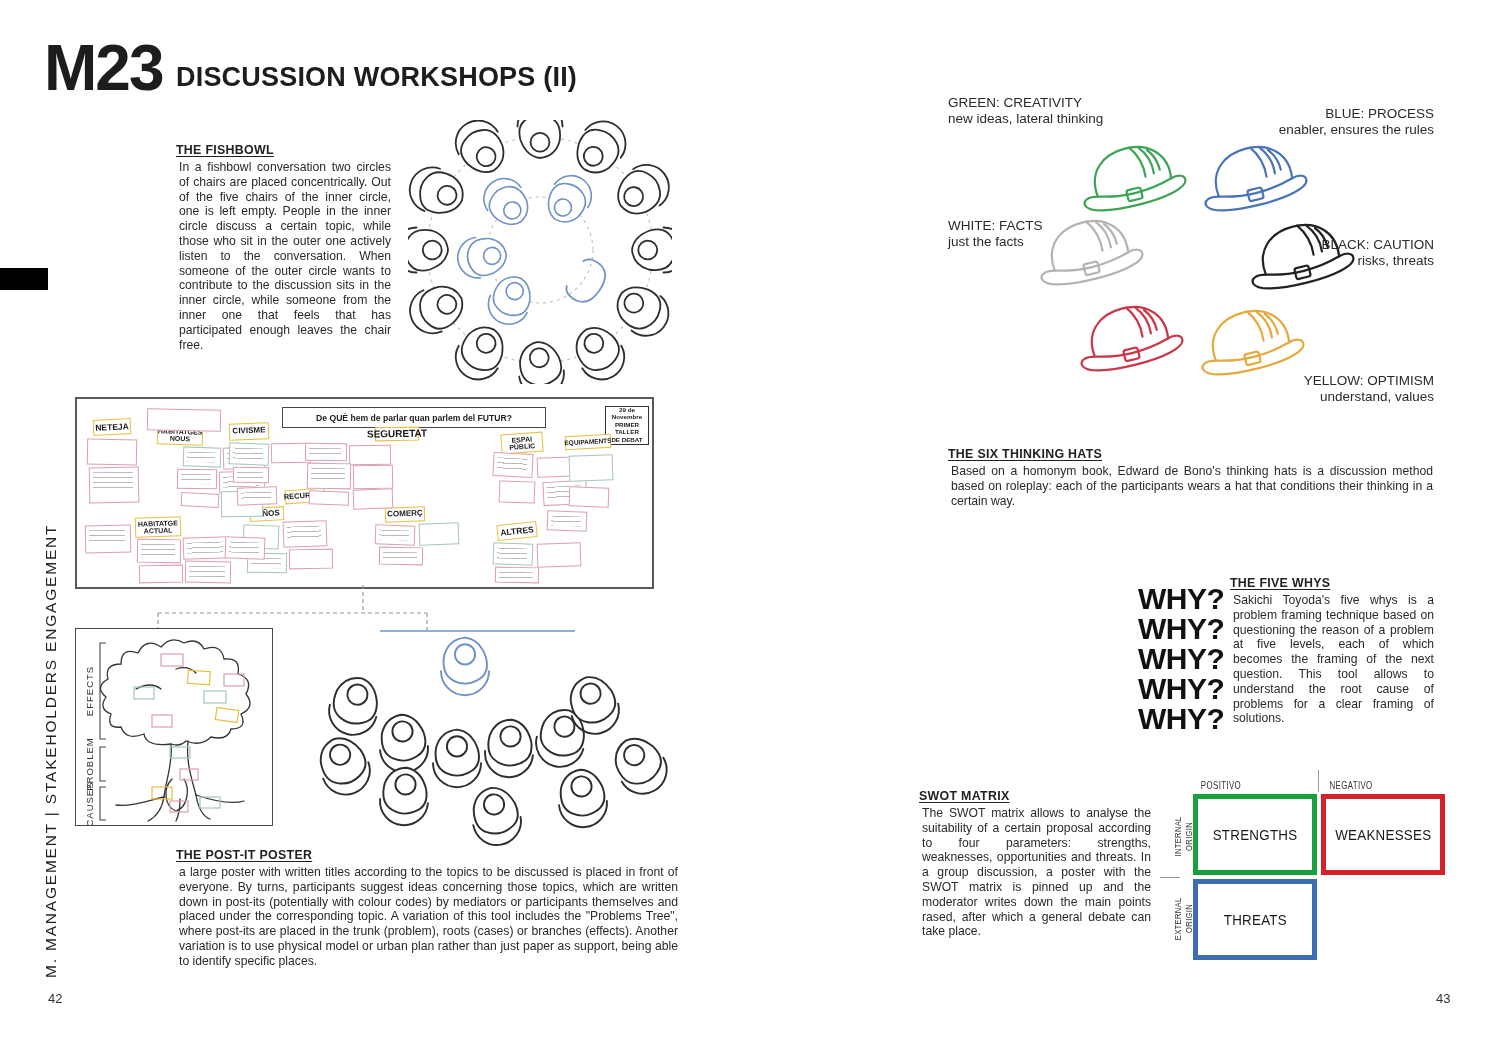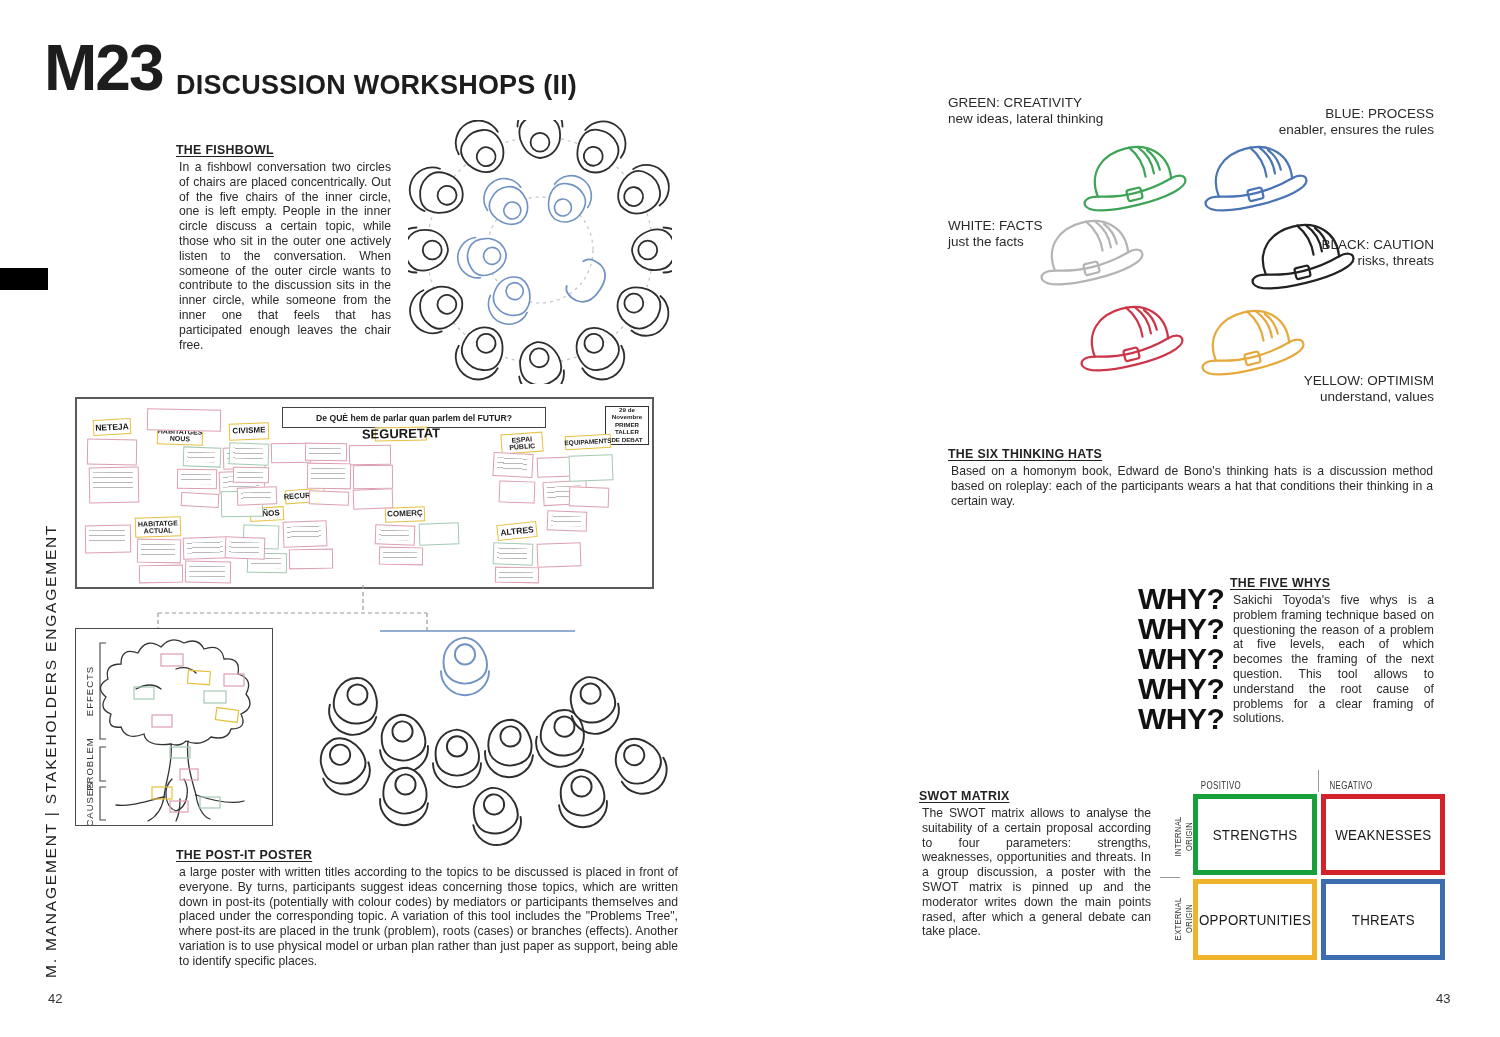--- a/index.html
+++ b/index.html
@@ -2,21 +2,21 @@
 <html><head>
 <meta charset="utf-8">
 <style>
   html,body{margin:0;padding:0;background:#e9e9e9;}
   .spread{position:relative;width:1500px;height:1037px;background:#ffffff;overflow:hidden;
           font-family:"Liberation Sans",sans-serif;color:#1d1d1d;}
   .abs{position:absolute;}
 
   
   .m-code{left:44px;top:36px;font-size:64px;font-weight:bold;letter-spacing:-2px;line-height:1;}
-  .m-title{left:176px;top:62px;font-size:27px;font-weight:bold;letter-spacing:.2px;margin-top:8px;}
+  .m-title{left:176px;top:62px;font-size:27px;font-weight:bold;letter-spacing:.2px;}
   .heading{font-size:12.4px;font-weight:bold;letter-spacing:.3px;text-decoration:underline;
            text-underline-offset:2px;margin:0 0 3px 0;color:#222;}
   .body-txt{font-size:12.2px;line-height:14.8px;text-align:justify;color:#2a2a2a;margin:3px;}
   .pagenum{font-size:13px;color:#333;}
   .sidebar-text{left:42px;top:570px;height:408px;writing-mode:vertical-rl;transform:rotate(180deg);
                 font-size:15.5px;letter-spacing:1.8px;color:#222;white-space:nowrap;}
   .tab-marker{left:0;top:268px;width:48px;height:22px;background:#000;}
 
   
   .hat-label{font-size:13.5px;line-height:16px;color:#2a2a2a;}
@@ -161,21 +161,21 @@
     <div class="banner">De QUÈ hem de parlar quan parlem del FUTUR?</div>
     <div class="datenote">
       <span>29 de Novembre</span>
       <span>PRIMER TALLER</span>
       <span>DE DEBAT</span>
     </div>
 
     <div class="note head" style="left:16px;top:20px;width:38px;height:16px;font-size:8.5px;transform:rotate(-3deg)">NETEJA</div>
     <div class="note head" style="left:80px;top:26px;width:46px;height:20px;font-size:7px;transform:rotate(2deg)">HABITATGES NOUS</div>
     <div class="note head" style="left:152px;top:24px;width:40px;height:17px;font-size:8px;transform:rotate(-2deg)">CIVISME</div>
-    <div class="note head" style="left:298px;top:28px;width:52px;height:14px;font-size:13px;transform:rotate(-1deg)">SEGURETAT</div>
+    <div class="note head" style="left:298px;top:28px;width:44px;height:14px;font-size:10px;transform:rotate(-1deg)">SEGURETAT</div>
     <div class="note head" style="left:424px;top:34px;width:42px;height:20px;font-size:7px;transform:rotate(-4deg)">ESPAI PÚBLIC</div>
     <div class="note head" style="left:488px;top:36px;width:46px;height:14px;font-size:6.5px;transform:rotate(-3deg)">EQUIPAMENTS</div>
     <div class="note head" style="left:208px;top:90px;width:40px;height:14px;font-size:7.5px;transform:rotate(-4deg)">RECURSOS</div>
     <div class="note head" style="left:173px;top:108px;width:34px;height:14px;font-size:8px;transform:rotate(-3deg)">NIÑOS</div>
     <div class="note head" style="left:308px;top:108px;width:40px;height:15px;font-size:8px;transform:rotate(-2deg)">COMERÇ</div>
     <div class="note head" style="left:420px;top:124px;width:40px;height:16px;font-size:8.5px;transform:rotate(-6deg)">ALTRES</div>
     <div class="note head" style="left:58px;top:118px;width:46px;height:20px;font-size:7px;transform:rotate(-2deg)">HABITATGE ACTUAL</div>
 
     <div class="note p" style="left:10px;top:40px;width:50px;height:26px;transform:rotate(1deg)"></div>
     <div class="note p lines" style="left:12px;top:68px;width:50px;height:36px;transform:rotate(-1deg)"></div>
@@ -375,22 +375,19 @@
   </div>
   <div class="abs hline" style="left:1160px;top:877px;width:20px"></div>
 
   <div class="abs swot-grid">
     <div class="swot-cell" style="border-color: rgb(24, 160, 60);">
         <span>STRENGTHS</span>
       </div>
     <div class="swot-cell" style="border-color: rgb(211, 34, 42);">
         <span>WEAKNESSES</span>
       </div>
-    <div class="swot-cell" style="border-color: rgb(240, 179, 44);">
-        <span>OPPORTUNITIES</span>
-      </div>
     <div class="swot-cell" style="border-color: rgb(59, 109, 176);">
         <span>THREATS</span>
       </div>
   </div>
 
   <div class="abs pagenum" style="left:1436px;top:991px">43</div>
 </div>
 
 </body></html>

